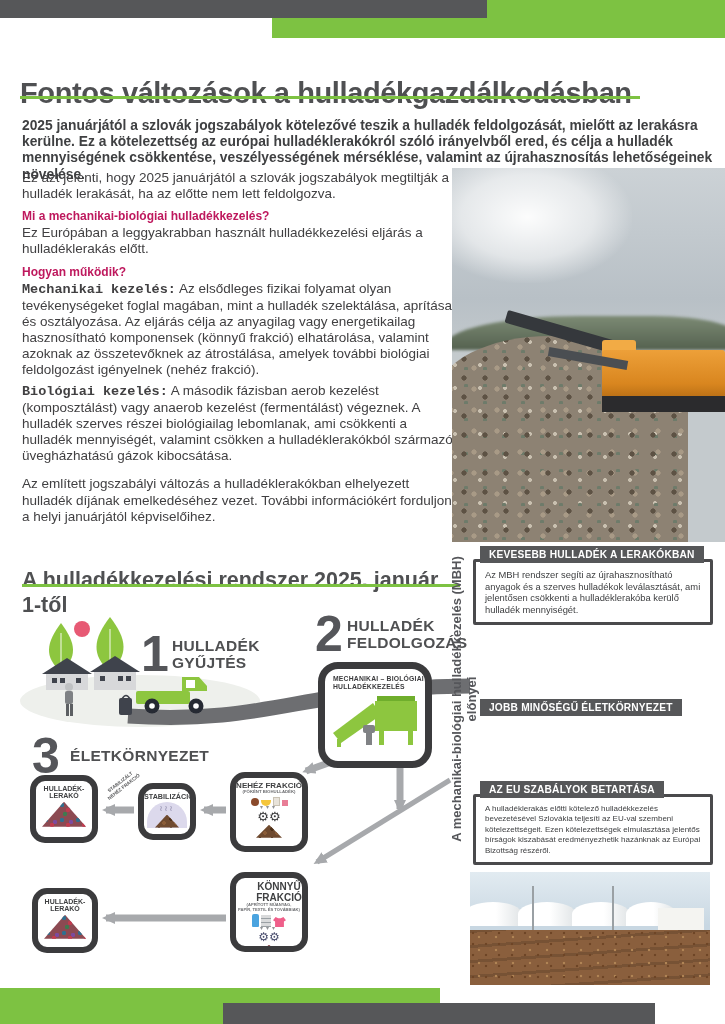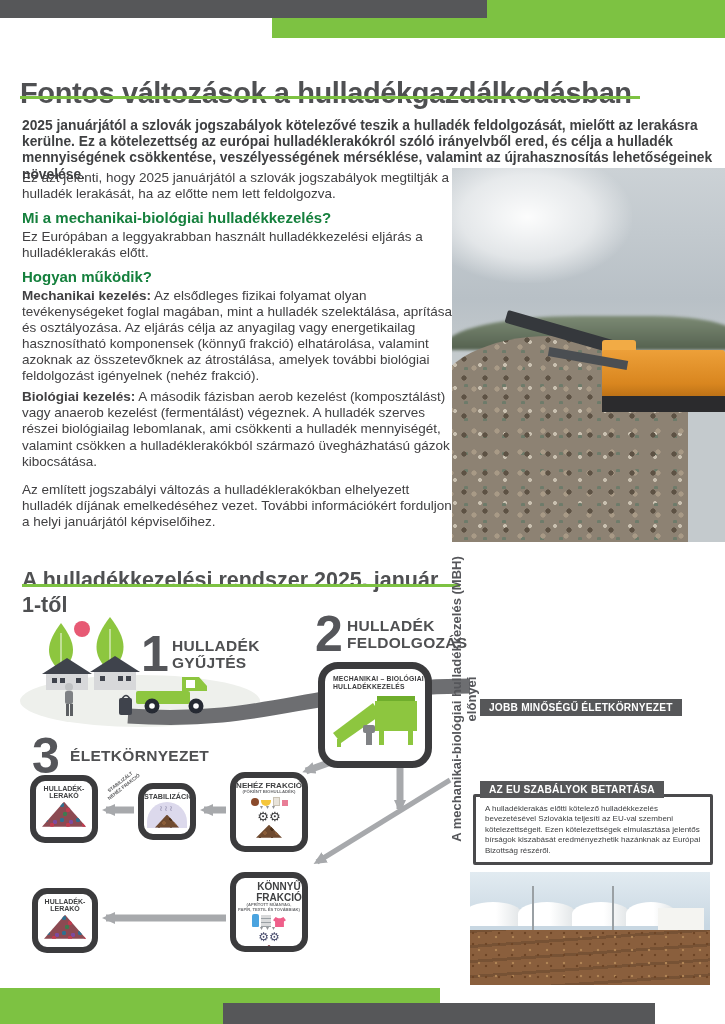--- a/index.html
+++ b/index.html
@@ -15,22 +15,22 @@
   .footbar-gray{left:223px;top:1003px;width:432px;height:21px;background:#565759;}
 
   
   .main-title{left:20px;top:58px;width:660px;font-size:29px;font-weight:bold;color:#4f5052;letter-spacing:-.4px;}
   .title-rule{left:20px;top:96px;width:620px;height:3px;background:#7dc242;}
   .intro-bold{left:22px;top:104px;width:700px;font-size:13.8px;font-weight:bold;line-height:1.18;color:#3f4042;}
 
   
   .col-left{left:22px;top:170px;width:436px;font-size:13.5px;line-height:1.19;color:#414042;}
   .col-left p{margin:0 2px 5px 0;}
-  .col-left h3{margin:7px 0 2px 0;font-size:15px;color:#15803d;}
-  .b{font-weight:bold;}
+  .col-left h3{margin:7px 0 2px 0;font-size:12px;color:#be185d;}
+  .b{font-weight:bold;font-family:Liberation Mono, monospace;}
   .closing{margin-top:12px !important;}
 
   
   .photo-top{left:452px;top:168px;width:273px;height:374px;overflow:hidden;
      background:linear-gradient(180deg,#ccd2d6 0%,#b8c0c6 35%,#c4cacd 50%);}
   .smoke{position:absolute;left:-10px;top:-5px;width:190px;height:120px;
      background:radial-gradient(ellipse at 45% 45%,rgba(255,255,255,.95) 0%,rgba(255,255,255,.55) 45%,rgba(255,255,255,0) 72%);}
   .treeline{position:absolute;left:-8px;top:148px;width:300px;height:34px;
      background:linear-gradient(180deg,#7c8a74,#54614f);border-radius:45% 30% 40% 25%/90% 70% 0 0;filter:blur(1.5px);}
   .mound{position:absolute;left:-14px;top:168px;width:250px;height:220px;
@@ -292,20 +292,24 @@
   </div>
 
   <div class="dbox" style="left:32px;top:888px;width:66px;height:65px;">
     <div class="dbox-title pre" style="font-size:7px;">HULLADÉK-
 LERAKÓ</div>
     <div class="pile pile-trash" style="width:42px;height:24px;"></div>
   </div>
 
   <div class="abs vtitle">A mechanikai-biológiai hulladékkezelés (MBH) előnyei</div>
 
+  <div class="benefit" style="top:544px;">
+    <div class="benefit-header">KEVESEBB HULLADÉK A LERAKÓKBAN</div>
+    <div class="benefit-body">Az MBH rendszer segíti az újrahasznosítható anyagok és a szerves hulladékok leválasztását, ami jelentősen csökkenti a hulladéklerakóba kerülő hulladék mennyiségét.</div>
+  </div>
   <div class="benefit" style="top:697px;">
     <div class="benefit-header">JOBB MINŐSÉGŰ ÉLETKÖRNYEZET</div>
   </div>
   <div class="benefit small" style="top:779px;">
     <div class="benefit-header">AZ EU SZABÁLYOK BETARTÁSA</div>
     <div class="benefit-body">A hulladéklerakás előtti kötelező hulladékkezelés bevezetésével Szlovákia teljesíti az EU-val szembeni kötelezettségeit. Ezen kötelezettségek elmulasztása jelentős bírságok kiszabását eredményezhetik hazánknak az Európai Bizottság részéről.</div>
   </div>
 
   <div class="abs photo-bottom">
     <div class="tent" style="left:-6px;width:58px;"></div>

